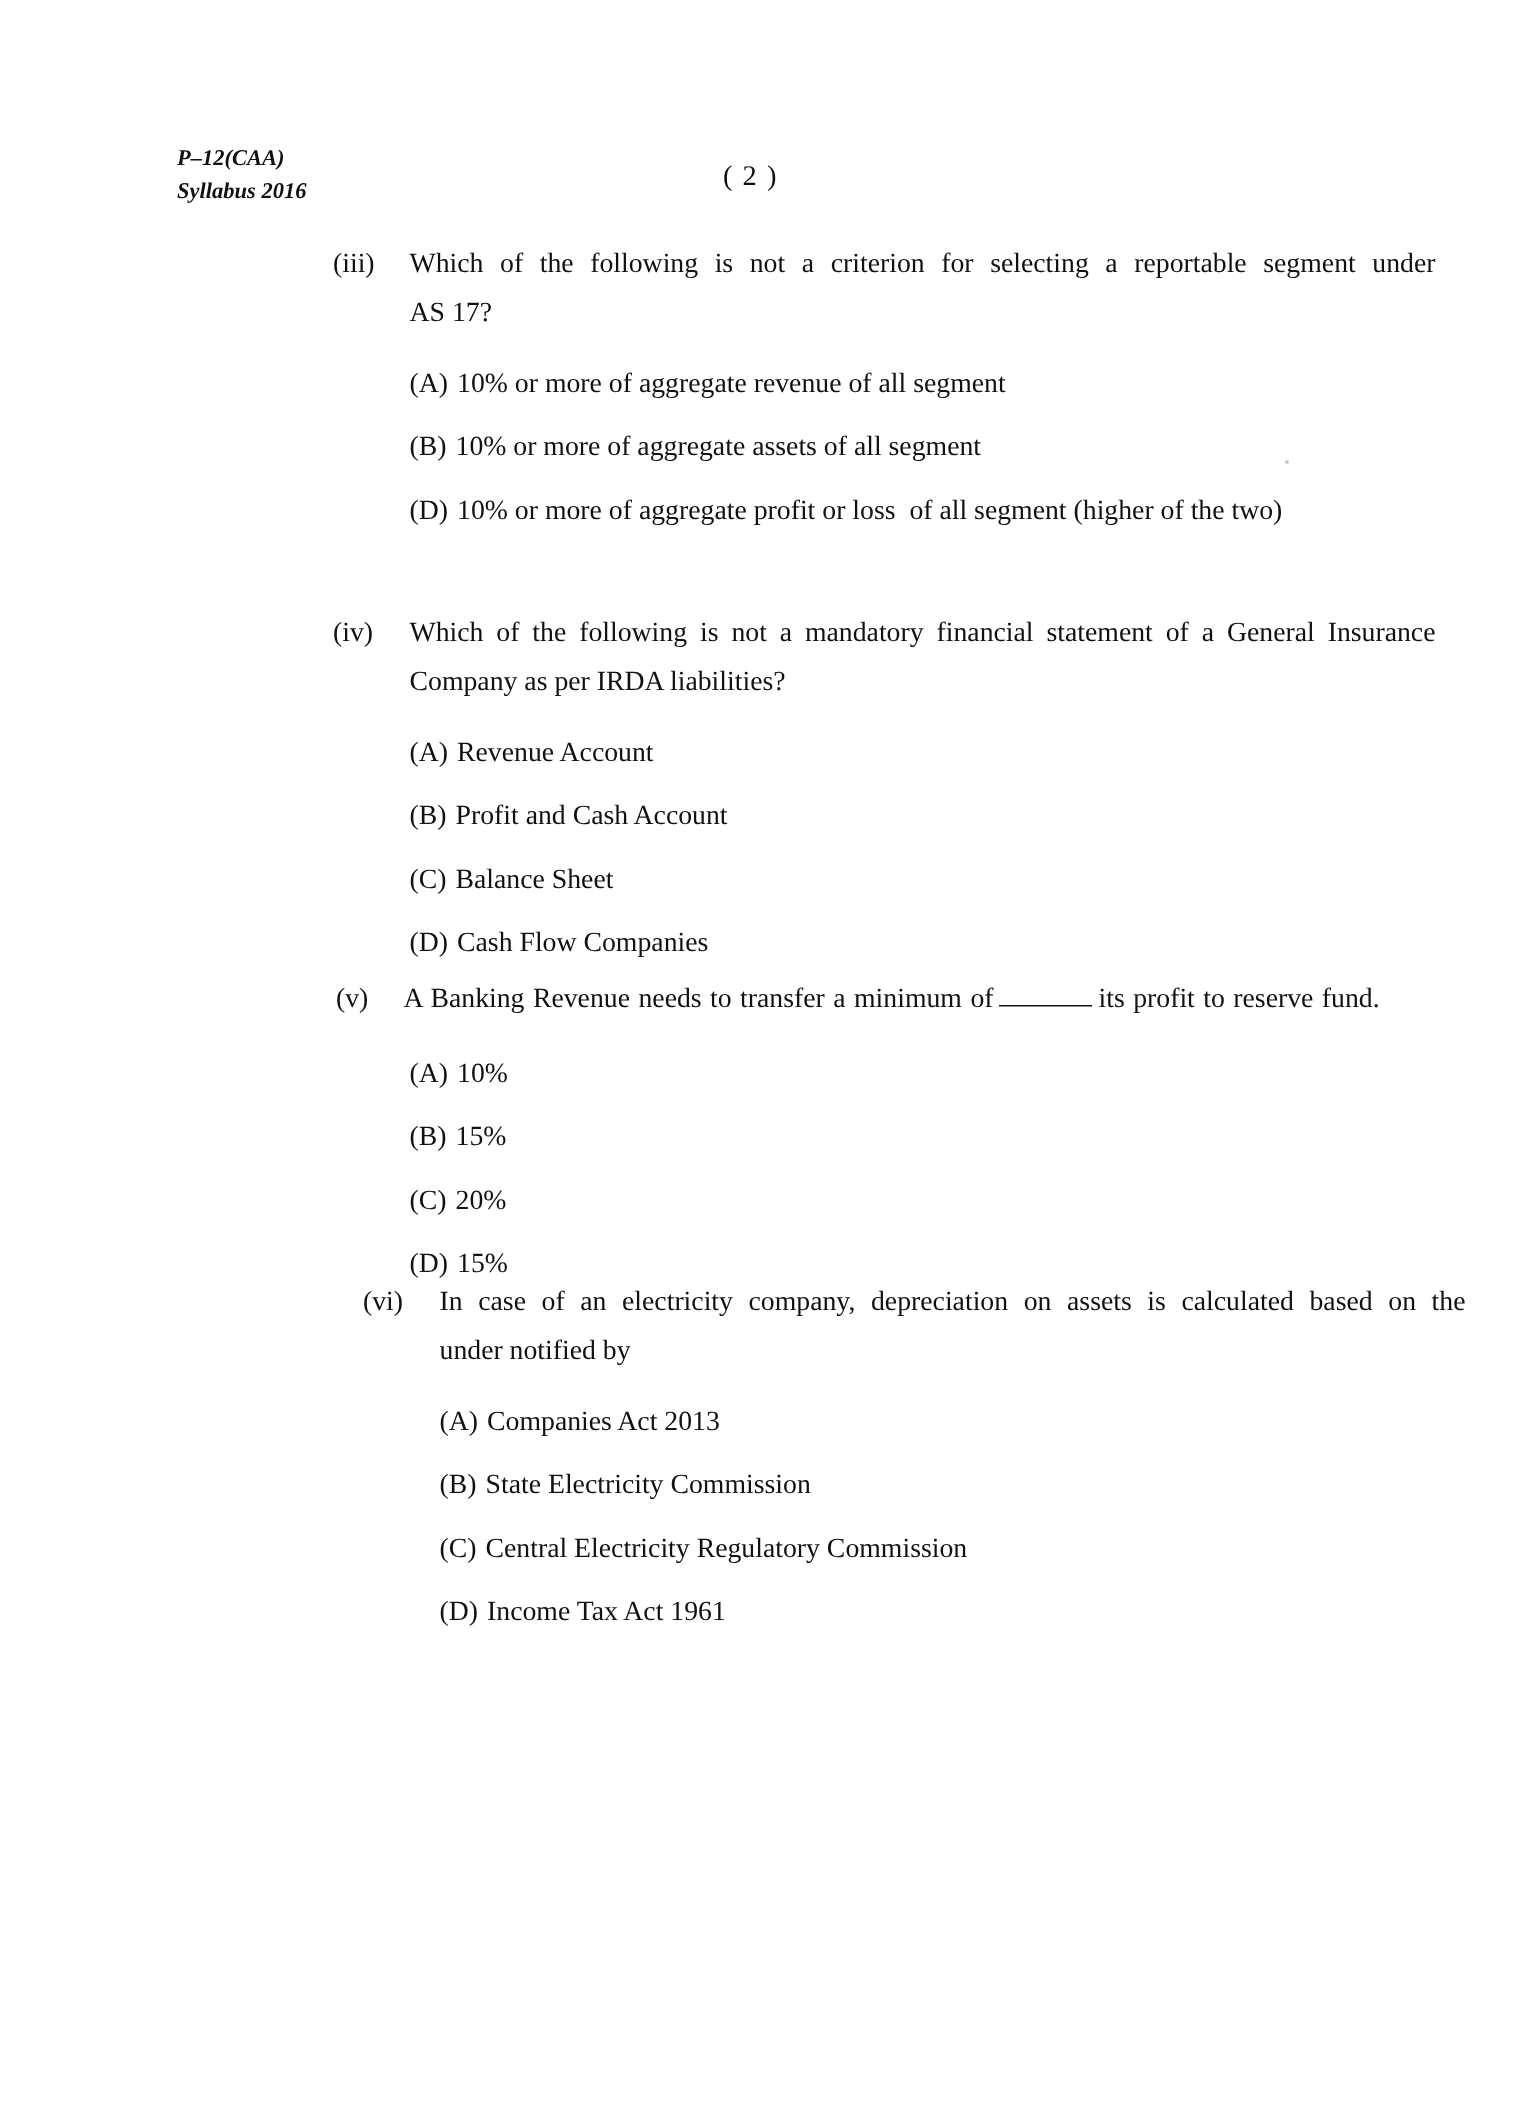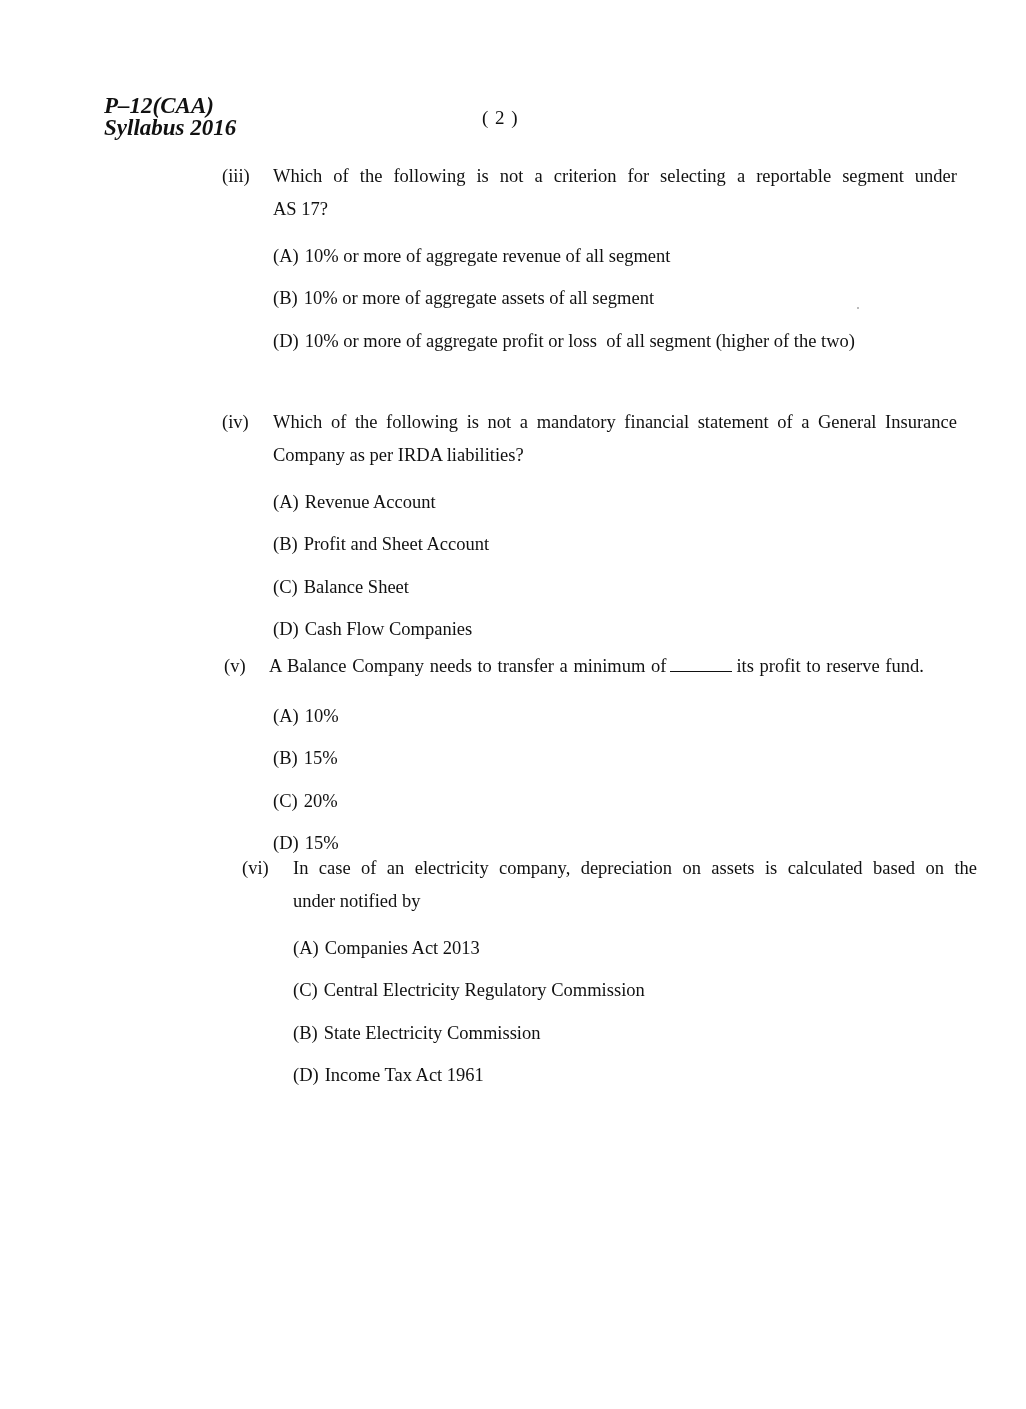--- a/index.html
+++ b/index.html
@@ -10,25 +10,25 @@
     body {
       width: 1026px;
       height: 1409px;
       position: relative;
       overflow: hidden;
       font-family: "Liberation Serif", "DejaVu Serif", serif;
       color: #111111;
     }
     .header-code {
       position: absolute;
-      left: 104px;
+      left: 118px;
       top: 95px;
       font-style: italic;
       font-weight: bold;
-      font-size: 23px;
+      font-size: 15px;
       line-height: 22px;
     }
     .header-code div { white-space: nowrap; }
     .page-number {
       position: absolute;
       left: 482px;
       top: 107px;
       font-size: 19px;
       line-height: 22px;
       letter-spacing: 1px;
@@ -127,46 +127,46 @@
   </div>
 
   <div class="question" id="q4">
     <div class="q-line">
       <span class="q-num">(iv)</span>
       <span class="q-text wide">Which of the following is not a mandatory financial statement of a General Insurance</span>
     </div>
     <div class="q-cont">Company as per IRDA liabilities?</div>
     <div class="options">
       <div class="option"><span class="opt-letter">(A)</span><span>Revenue Account</span></div>
-      <div class="option"><span class="opt-letter">(B)</span><span>Profit and Sheet Account</span></div>
+      <div class="option"><span class="opt-letter">(B)</span><span>Profit and Cash Account</span></div>
       <div class="option"><span class="opt-letter">(C)</span><span>Balance Sheet</span></div>
       <div class="option"><span class="opt-letter">(D)</span><span>Cash Flow Companies</span></div>
     </div>
   </div>
 
   <div class="question" id="q5">
     <div class="q-line">
       <span class="q-num v">(v)</span>
-      <span class="q-text"><span>A Balance Company needs to transfer a minimum of</span><span class="blank"></span><span>its profit to reserve fund.</span></span>
+      <span class="q-text"><span>A Banking Revenue needs to transfer a minimum of</span><span class="blank"></span><span>its profit to reserve fund.</span></span>
     </div>
     <div class="options">
       <div class="option"><span class="opt-letter">(A)</span><span>10%</span></div>
       <div class="option"><span class="opt-letter">(B)</span><span>15%</span></div>
       <div class="option"><span class="opt-letter">(C)</span><span>20%</span></div>
       <div class="option"><span class="opt-letter">(D)</span><span>15%</span></div>
     </div>
   </div>
 
   <div class="question" id="q6">
     <div class="q-line">
       <span class="q-num">(vi)</span>
       <span class="q-text wide">In case of an electricity company, depreciation on assets is calculated based on the</span>
     </div>
     <div class="q-cont">under notified by</div>
     <div class="options">
       <div class="option"><span class="opt-letter">(A)</span><span>Companies Act 2013</span></div>
+      <div class="option"><span class="opt-letter">(B)</span><span>State Electricity Commission</span></div>
       <div class="option"><span class="opt-letter">(C)</span><span>Central Electricity Regulatory Commission</span></div>
-      <div class="option"><span class="opt-letter">(B)</span><span>State Electricity Commission</span></div>
       <div class="option"><span class="opt-letter">(D)</span><span>Income Tax Act 1961</span></div>
     </div>
   </div>
 
 </div>
 
 </body></html>

